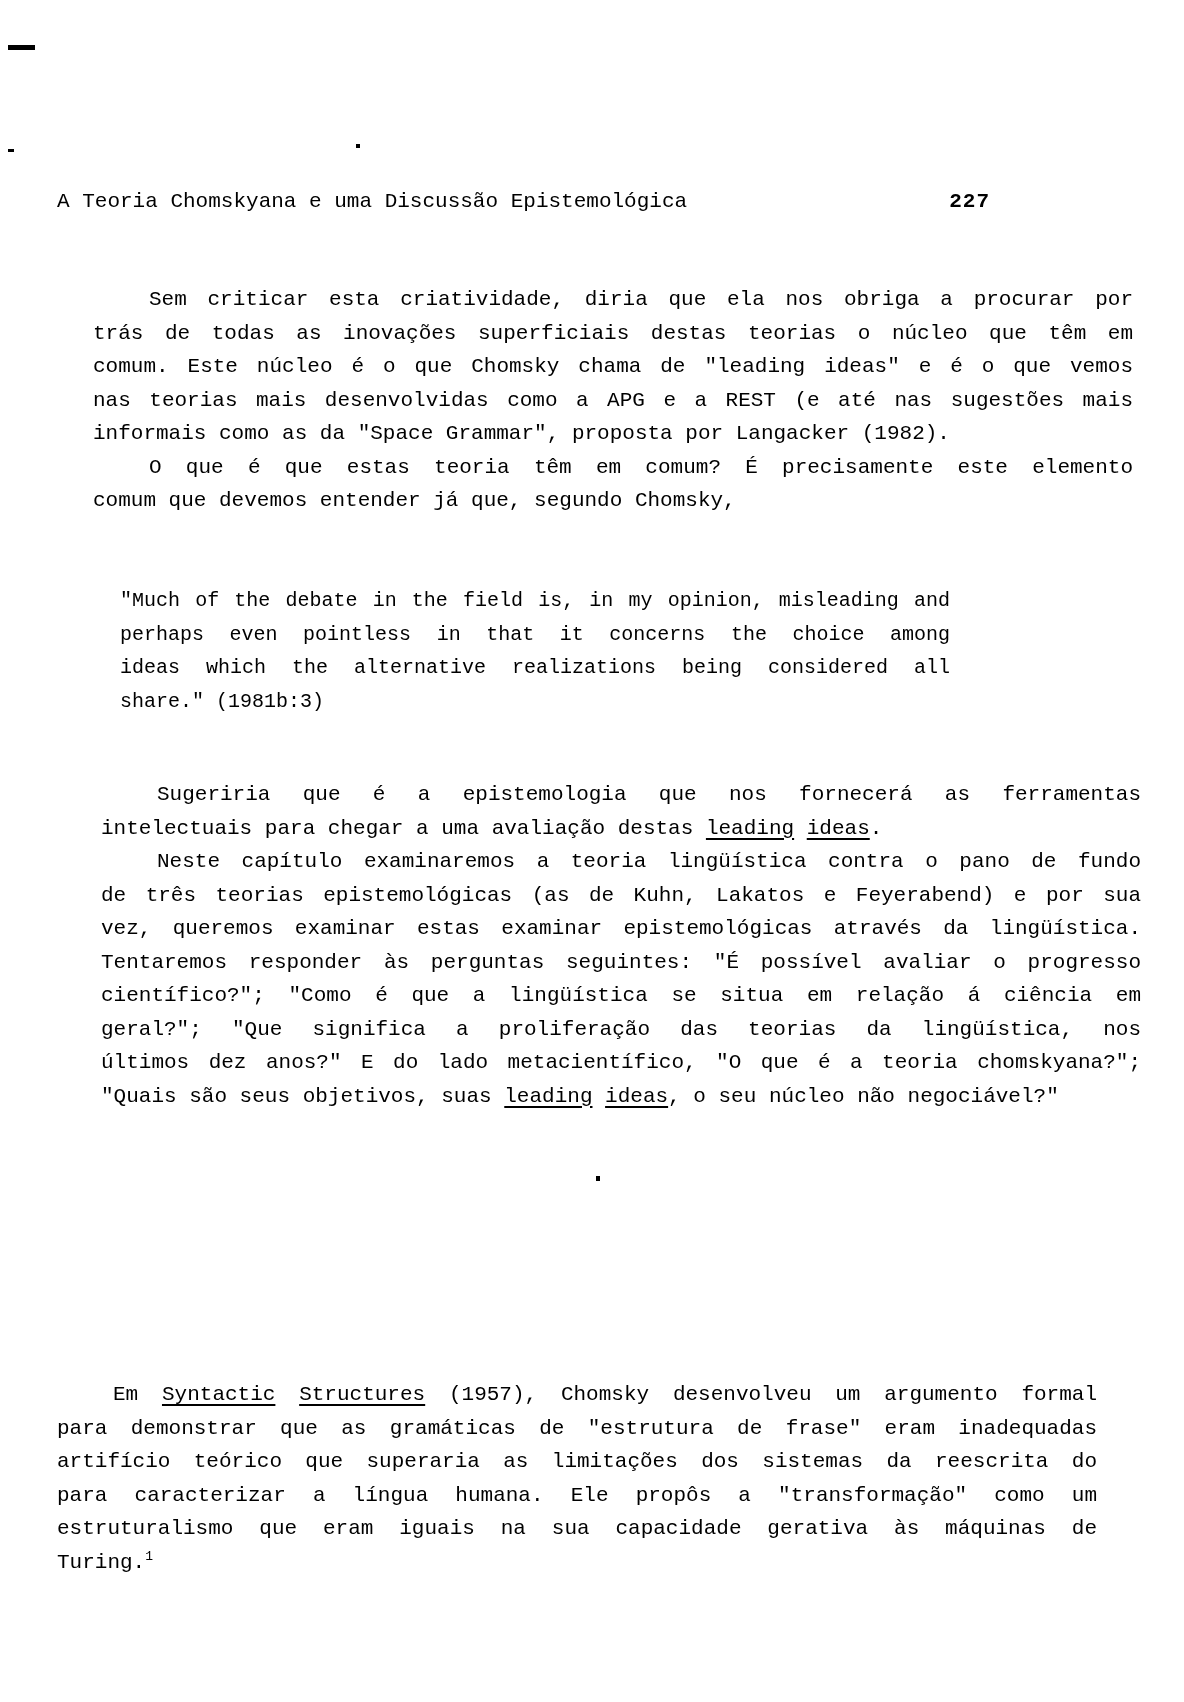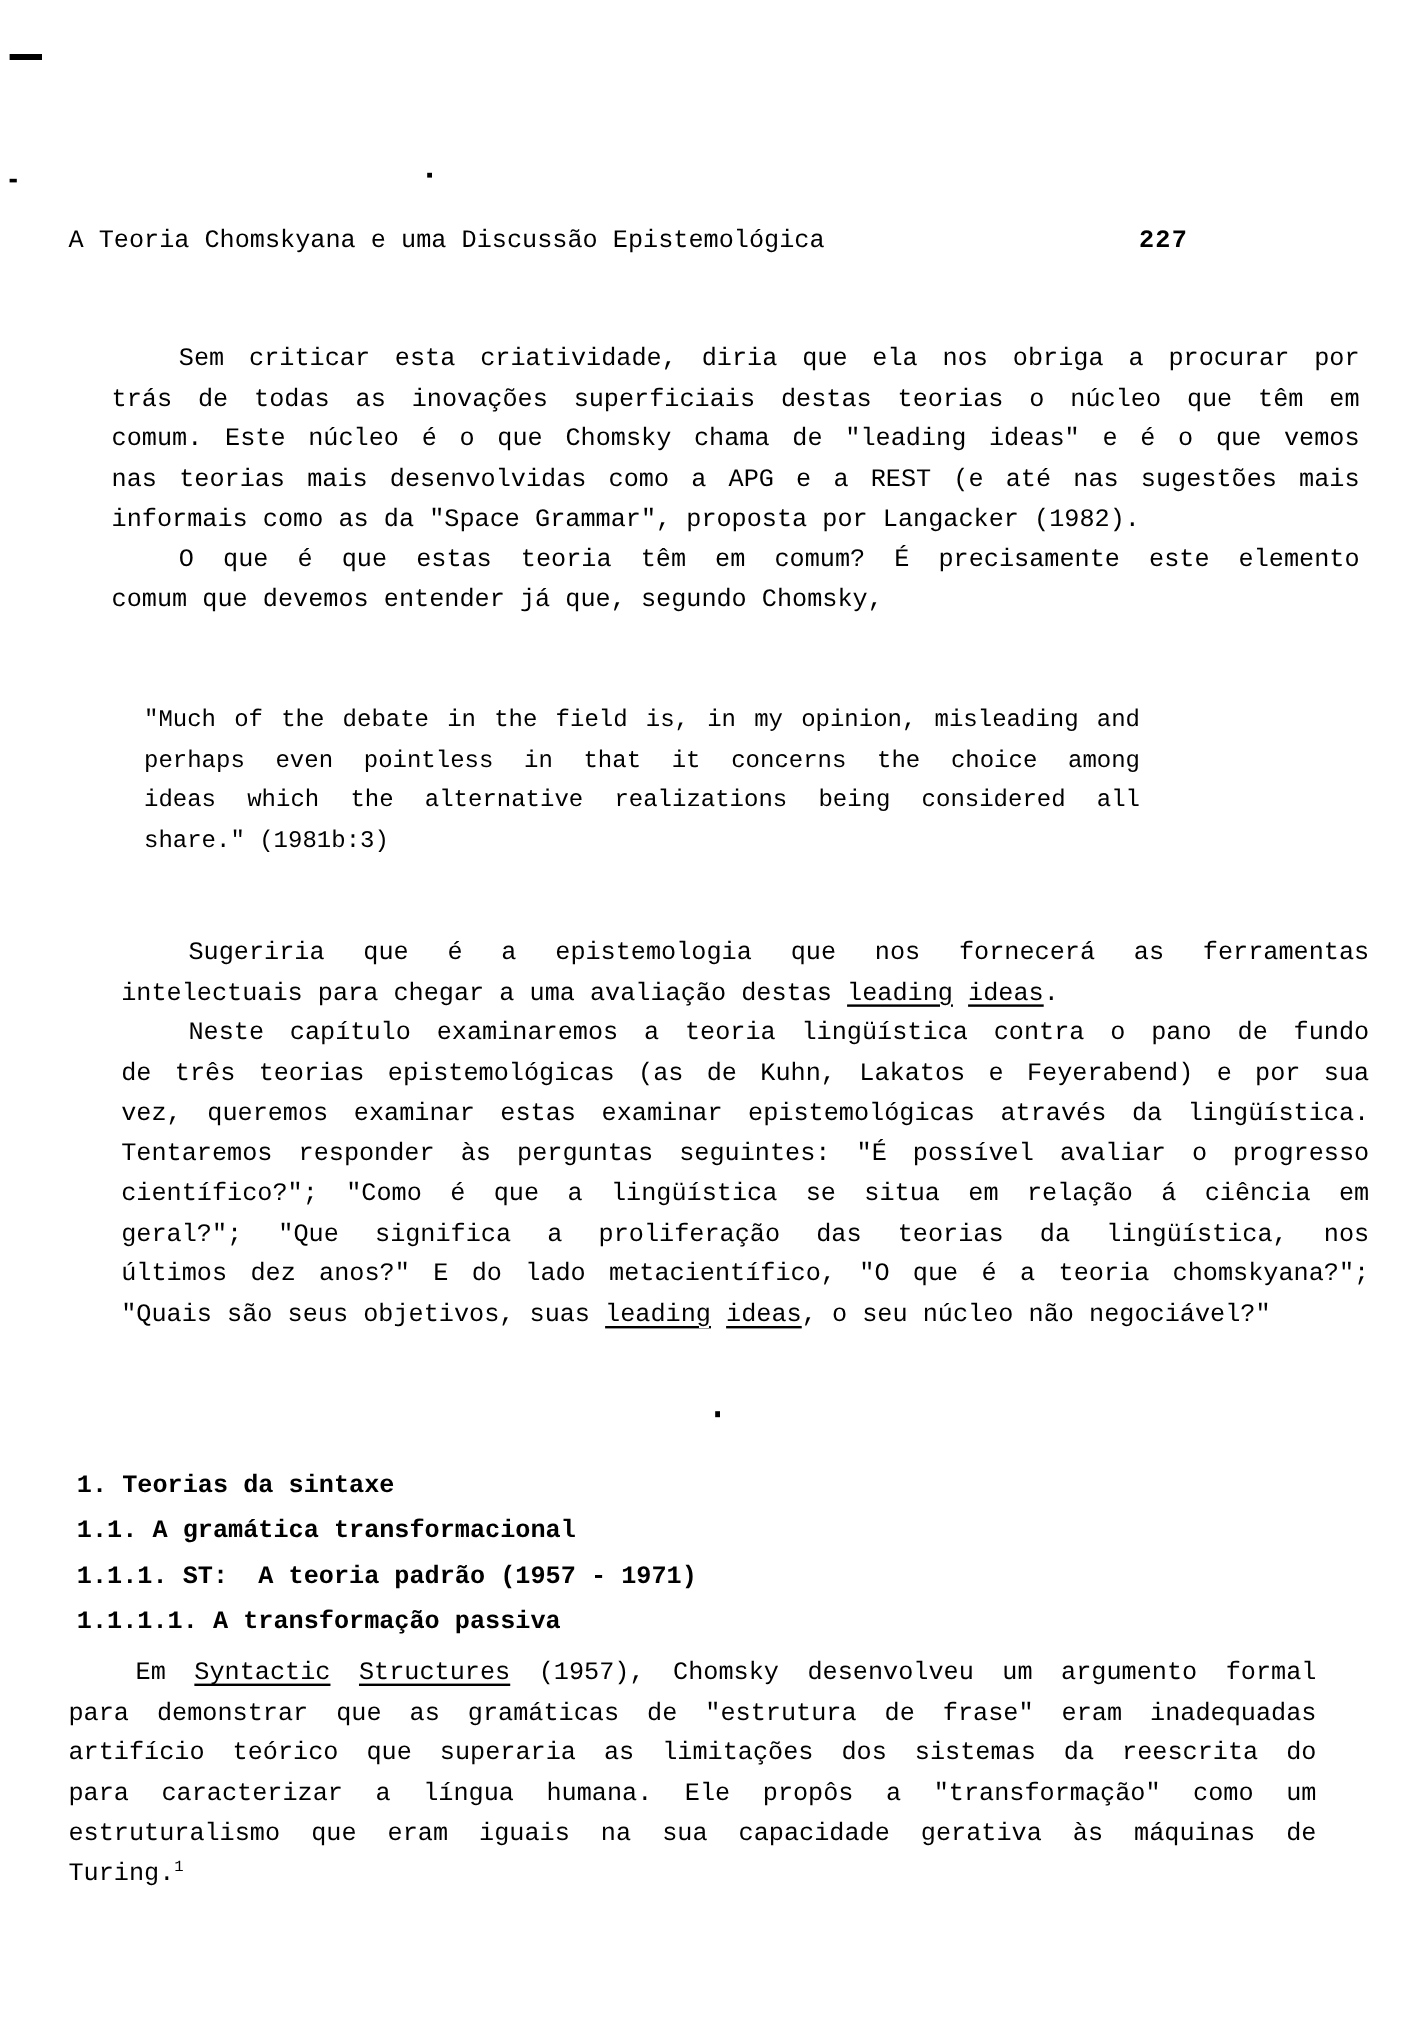--- a/index.html
+++ b/index.html
@@ -100,26 +100,20 @@
         <div class="line"><span>de três teorias epistemológicas (as de Kuhn, Lakatos e Feyerabend) e por sua</span></div>
         <div class="line"><span>vez, queremos examinar estas examinar epistemológicas através da lingüística.</span></div>
         <div class="line"><span>Tentaremos responder às perguntas seguintes: "É possível avaliar o progresso</span></div>
         <div class="line"><span>científico?"; "Como é que a lingüística se situa em relação á ciência em</span></div>
         <div class="line"><span>geral?"; "Que significa a proliferação das teorias da lingüística, nos</span></div>
         <div class="line"><span>últimos dez anos?" E do lado metacientífico, "O que é a teoria chomskyana?";</span></div>
         <div class="line"><span>"Quais são seus objetivos, suas </span><span class="u">leading</span><span> </span><span class="u">ideas</span><span>, o seu núcleo não negociável?"</span></div>
       </div>
   </div>
 
-  <div class="headings">
-      <div class="line"><span>1. Teorias da sintaxe</span></div>
-      <div class="line"><span>1.1. A gramática transformacional</span></div>
-      <div class="line"><span>1.1.1. ST:  A teoria padrão (1957 - 1971)</span></div>
-      <div class="line"><span>1.1.1.1. A transformação passiva</span></div>
-    </div>
 
   <div class="b3">
     <div class="para">
         <div class="line indent"><span>Em </span><span class="u">Syntactic</span><span> </span><span class="u">Structures</span><span> (1957), Chomsky desenvolveu um argumento formal</span></div>
         <div class="line"><span>para demonstrar que as gramáticas de "estrutura de frase" eram inadequadas</span></div>
         <div class="line"><span>artifício teórico que superaria as limitações dos sistemas da reescrita do</span></div>
         <div class="line"><span>para caracterizar a língua humana. Ele propôs a "transformação" como um</span></div>
         <div class="line"><span>estruturalismo que eram iguais na sua capacidade gerativa às máquinas de</span></div>
         <div class="line"><span>Turing.</span><sup>1</sup></div>
       </div>

